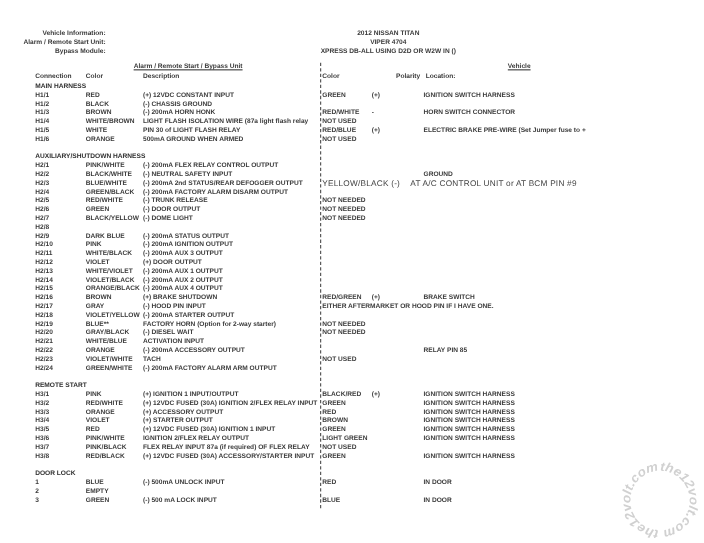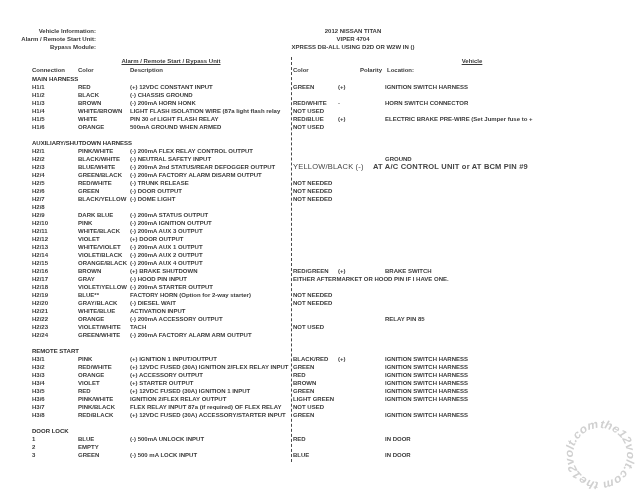--- a/index.html
+++ b/index.html
@@ -31,21 +31,21 @@
   .row{position:relative;height:8px;}
   .cell{position:absolute;top:0;white-space:nowrap;font-size:6px;line-height:8px;
     font-weight:bold;color:#3a3a3a;}
   .cell.c{left:32px;}
   .cell.w{left:78px;}
   .cell.d{left:130px;}
   .cell.vc{left:293px;}
   .cell.p{left:338px;}
   .cell.loc{left:385px;}
   .row-big .cell.vc{font-size:7.5px;font-weight:400;color:#444;letter-spacing:.2px;}
-  .row-big .cell.loc{left:373px;font-size:7.5px;font-weight:700;color:#444;letter-spacing:.2px;}
+  .row-big .cell.loc{left:373px;font-size:7.5px;font-weight:400;color:#444;letter-spacing:.2px;}
   
   #watermark{position:absolute;left:556px;top:414px;width:88px;height:80px;}
 </style>
 </head>
 <body>
 
 <div id="page">
 
   <div id="hdr-labels">
     <div>Vehicle Information:</div>

